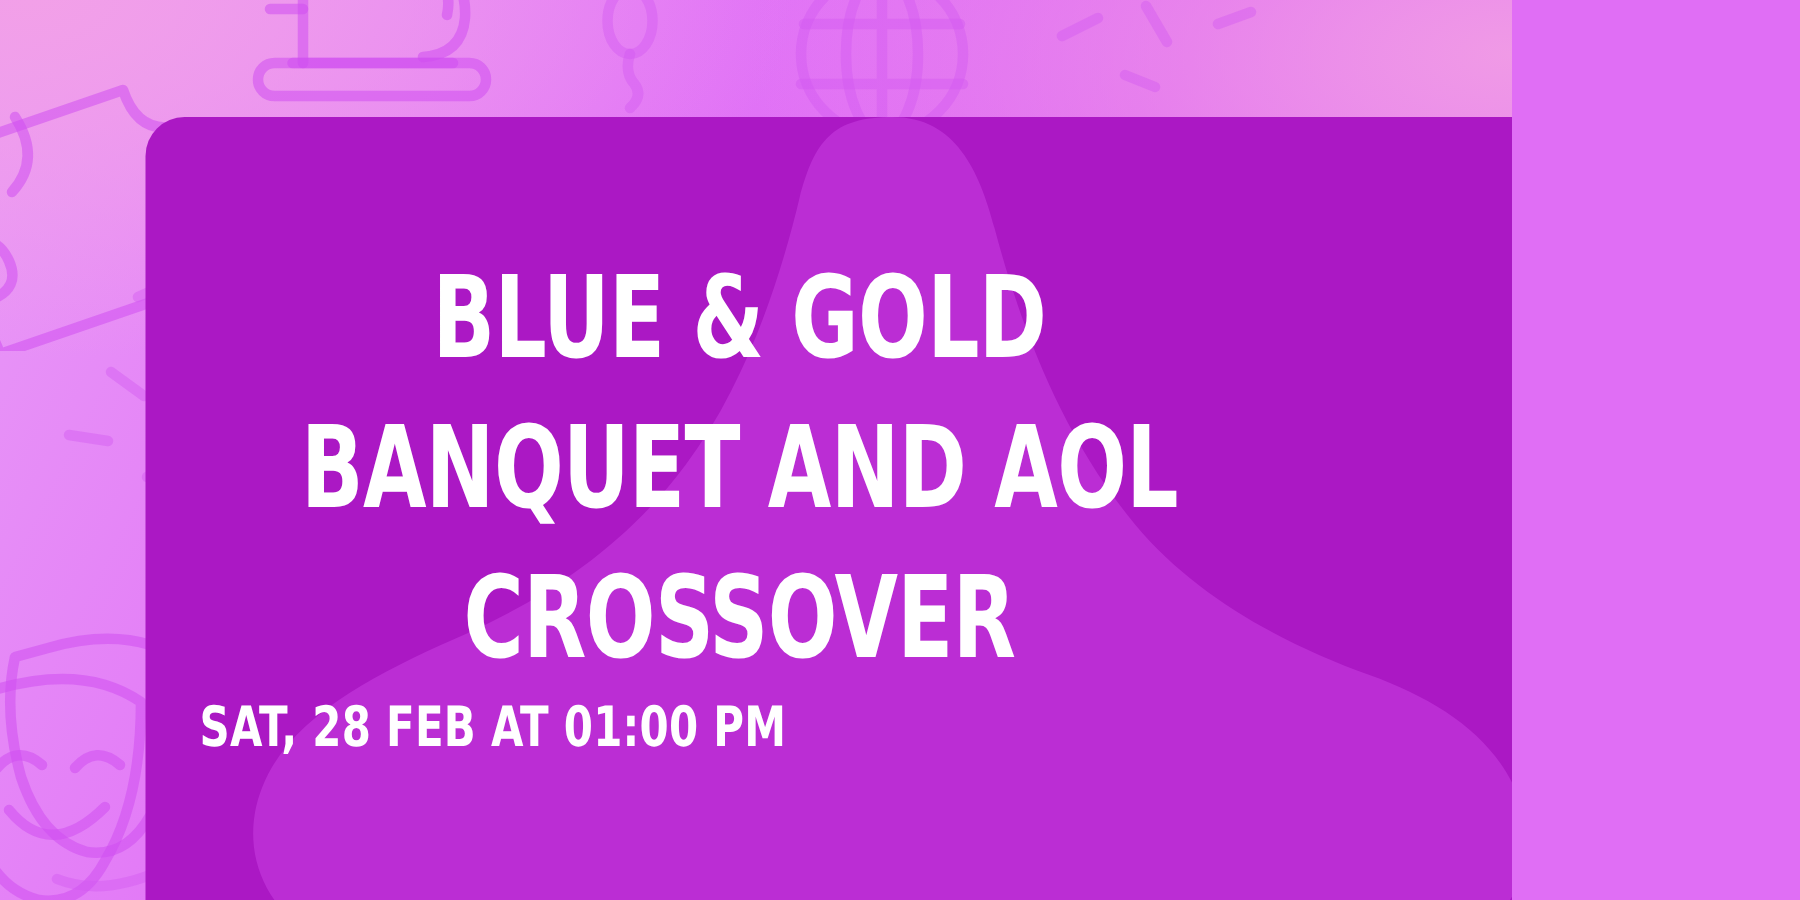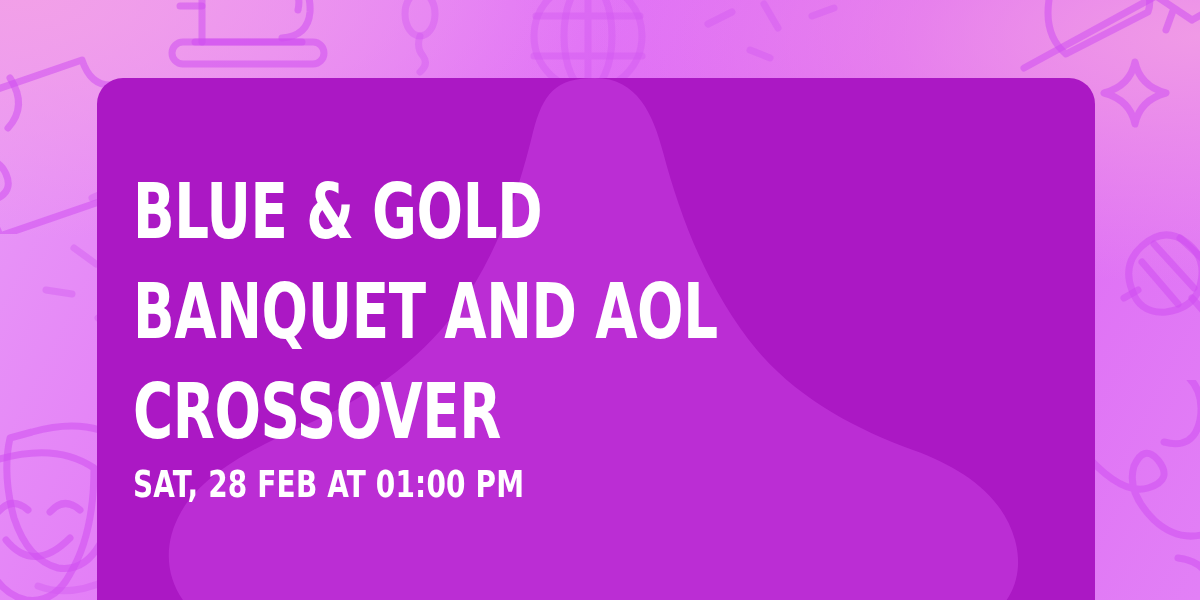--- a/index.html
+++ b/index.html
@@ -8,23 +8,24 @@
     width:1200px;
     height:600px;
     overflow:hidden;
     background:#e06ef5;
     font-family:"Liberation Sans", sans-serif;
   }
 
   
   #stage {
     position:relative;
-    width:1200px;
+    width:1008px;
     height:600px;
     overflow:hidden;
+    text-align:center;
   }
 
   
   .bg-base {
     position:absolute;
     inset:0;
     background:
       radial-gradient(120% 95% at 2% 0%,   #f2a0e8 0%, rgba(242,160,232,0) 42%),
       radial-gradient(110% 90% at 100% 6%, #f09ae6 0%, rgba(240,154,230,0) 46%),
       linear-gradient(117deg, #e99bf7 0%, #e277f7 34%, #dd64f4 62%, #e280f6 100%);

